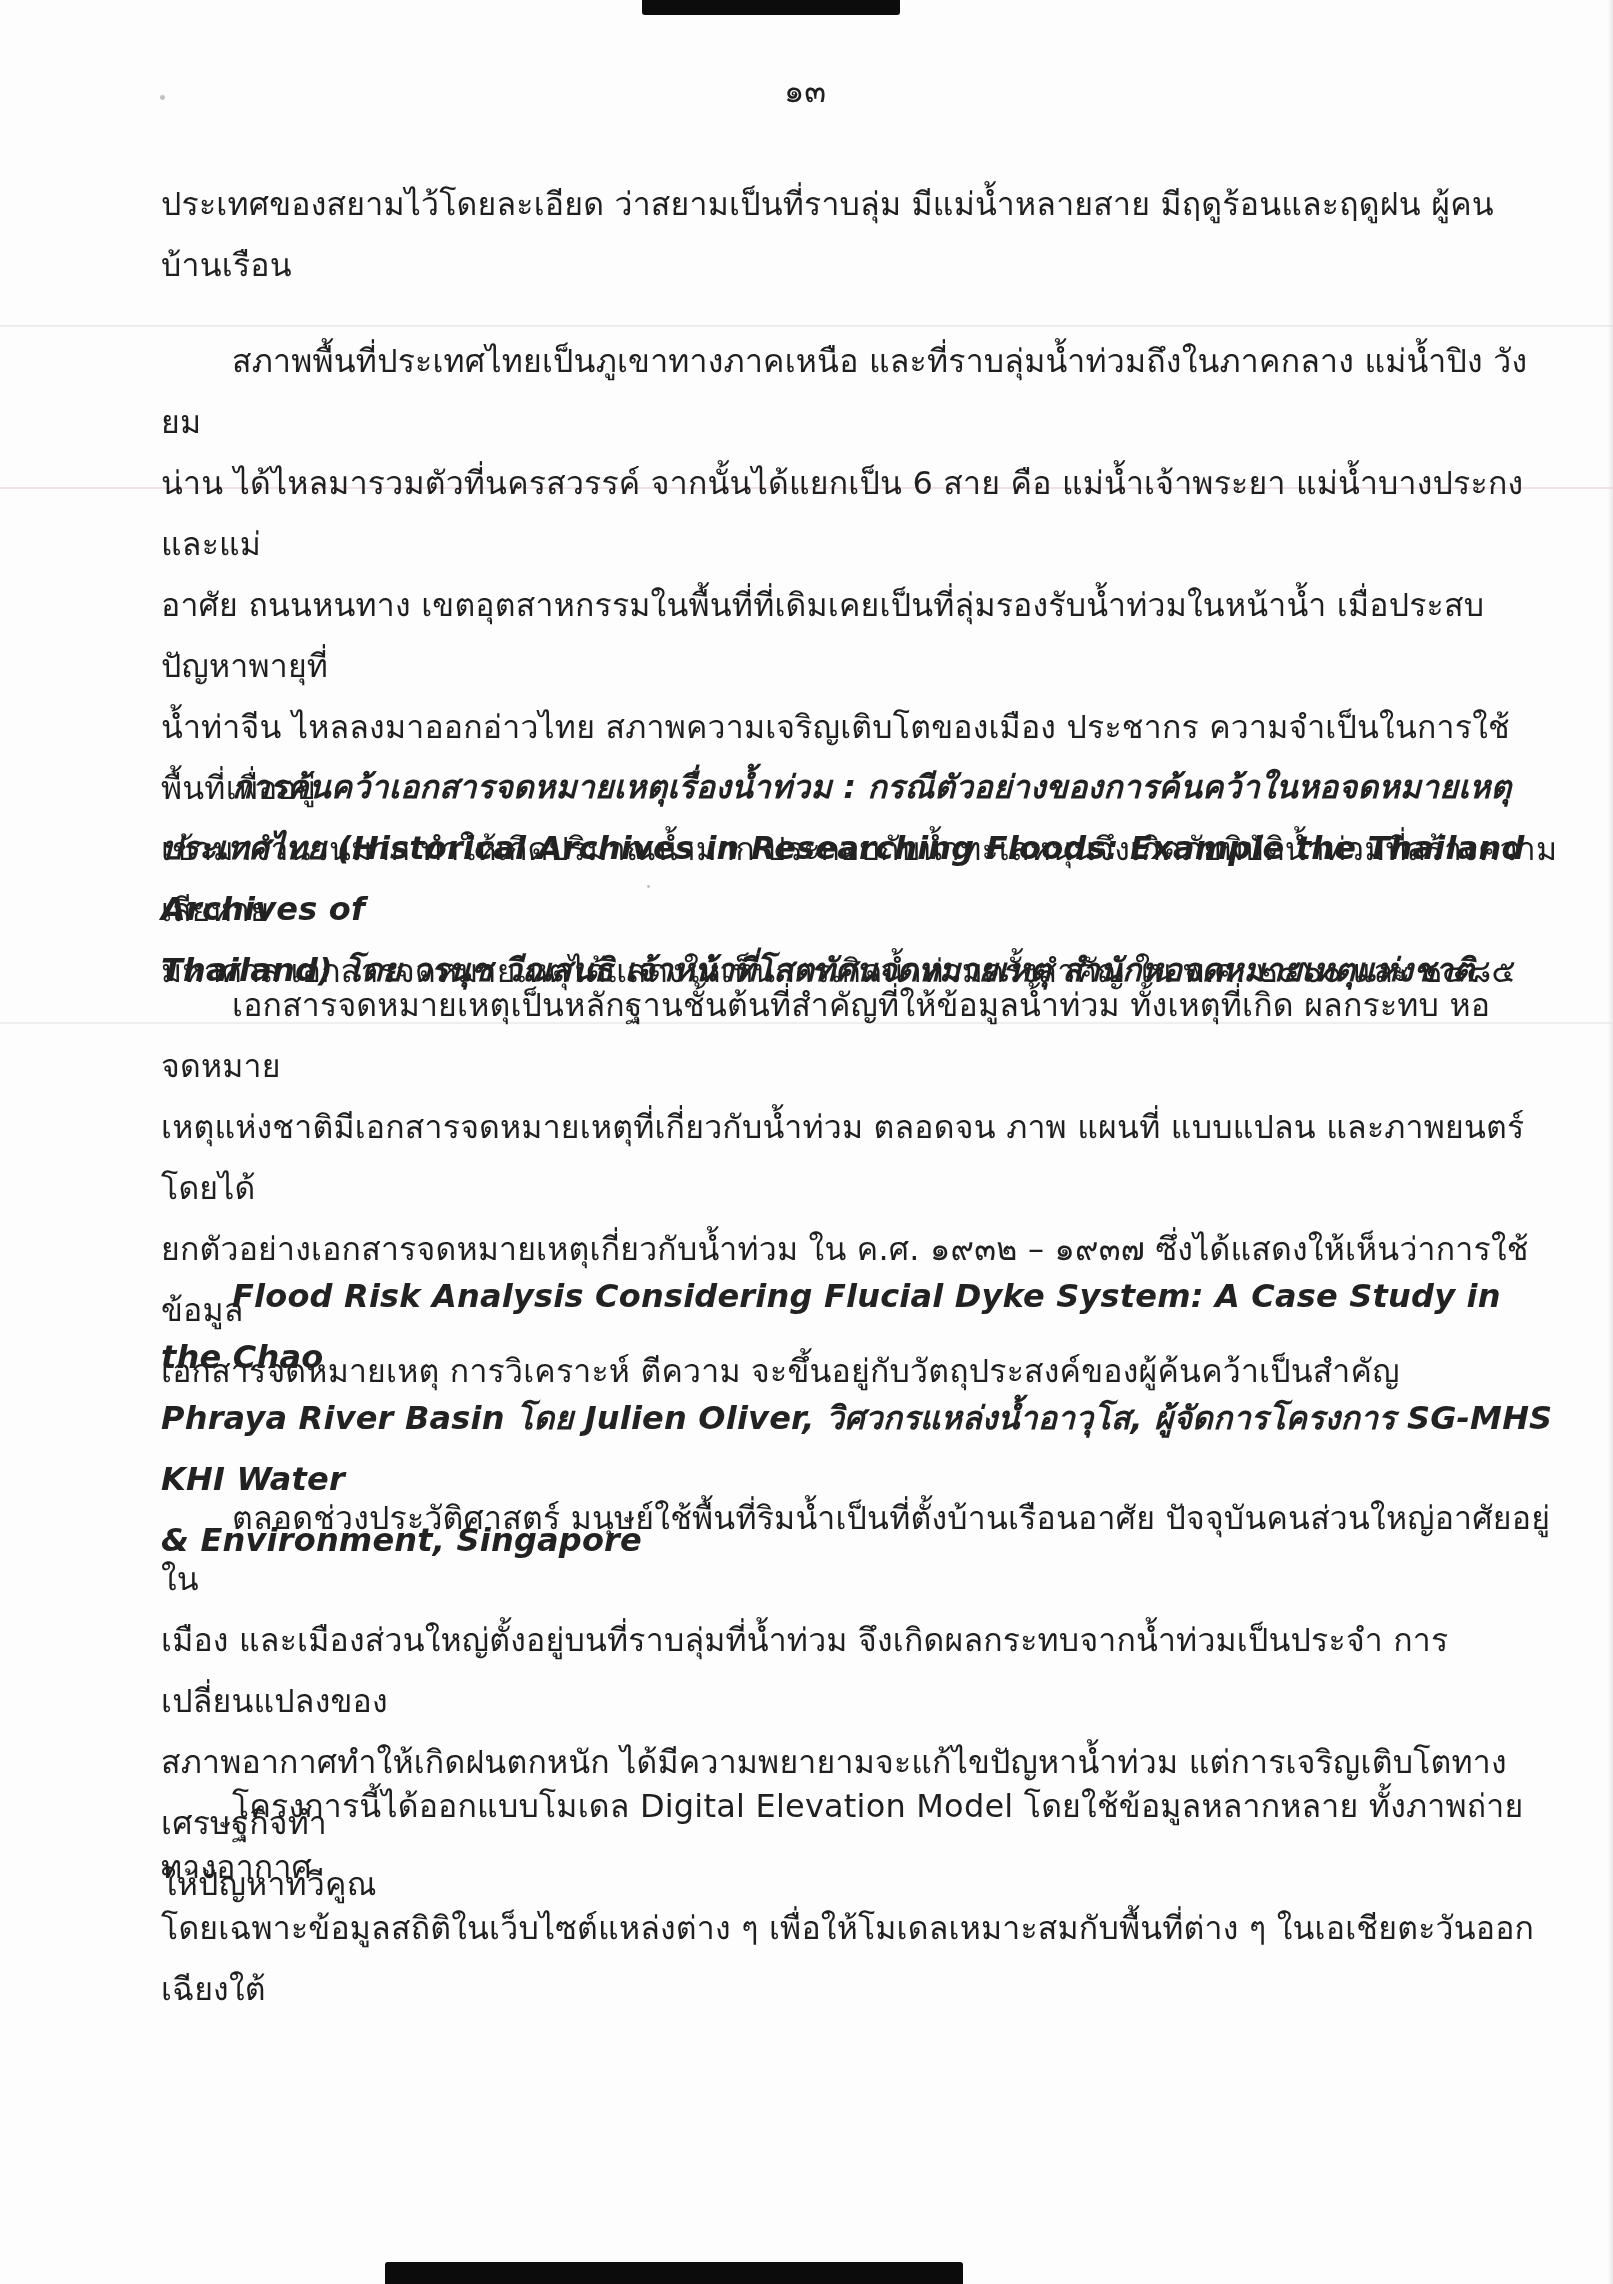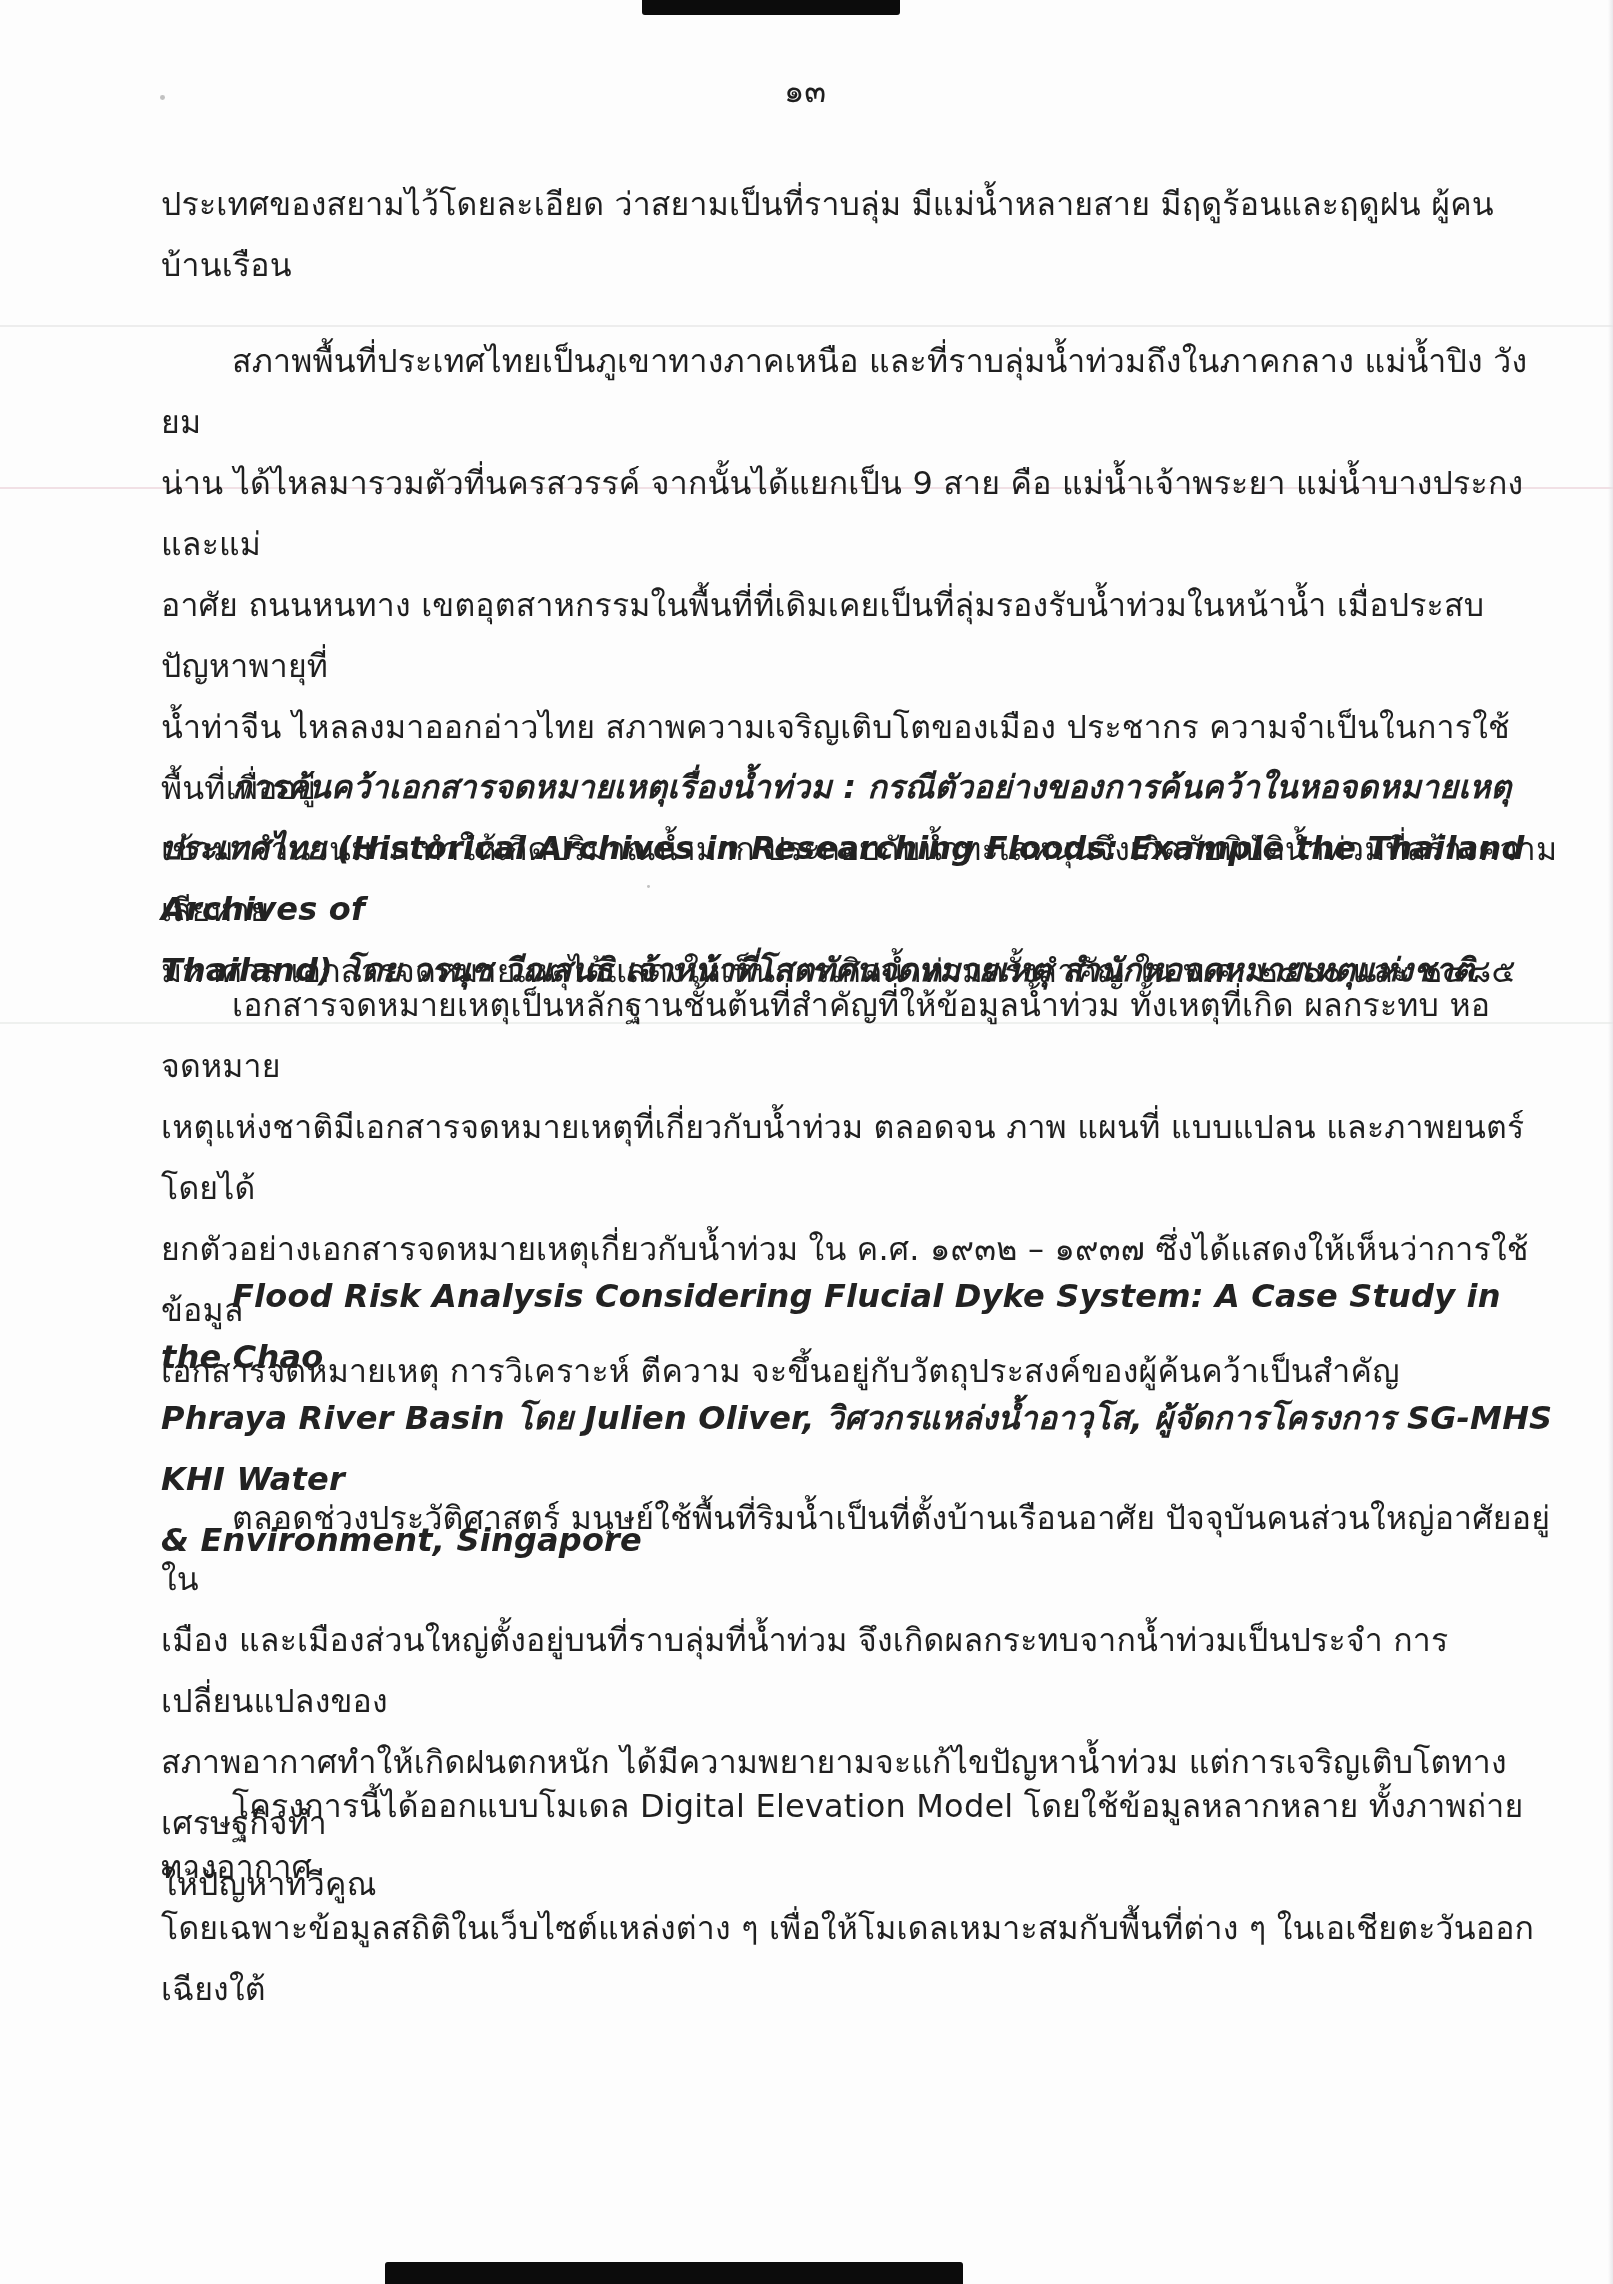--- a/index.html
+++ b/index.html
@@ -83,21 +83,21 @@
 <div class="speck speck-2"></div>
 
 <div class="page-number">๑๓</div>
 
 <div id="blk0" class="textblock">
   <span class="line">ประเทศของสยามไว้โดยละเอียด ว่าสยามเป็นที่ราบลุ่ม มีแม่น้ำหลายสาย มีฤดูร้อนและฤดูฝน ผู้คน บ้านเรือน</span>
 </div>
 
 <div id="blk1" class="textblock indent">
   <span class="line">สภาพพื้นที่ประเทศไทยเป็นภูเขาทางภาคเหนือ และที่ราบลุ่มน้ำท่วมถึงในภาคกลาง แม่น้ำปิง วัง ยม</span>
-  <span class="line">น่าน ได้ไหลมารวมตัวที่นครสวรรค์ จากนั้นได้แยกเป็น 9 สาย คือ แม่น้ำเจ้าพระยา แม่น้ำบางประกง และแม่</span>
+  <span class="line">น่าน ได้ไหลมารวมตัวที่นครสวรรค์ จากนั้นได้แยกเป็น 6 สาย คือ แม่น้ำเจ้าพระยา แม่น้ำบางประกง และแม่</span>
   <span class="line">อาศัย ถนนหนทาง เขตอุตสาหกรรมในพื้นที่ที่เดิมเคยเป็นที่ลุ่มรองรับน้ำท่วมในหน้าน้ำ เมื่อประสบปัญหาพายุที่</span>
   <span class="line">น้ำท่าจีน ไหลลงมาออกอ่าวไทย สภาพความเจริญเติบโตของเมือง ประชากร ความจำเป็นในการใช้พื้นที่เพื่ออยู่</span>
   <span class="line">เข้ามาจำนวนมาก ทำให้เกิดปริมาณน้ำมาก ประกอบกับน้ำทะเลหนุนจึงเกิดภัยพิบัติน้ำท่วมที่สร้างความเสียหาย</span>
   <span class="line">มหาศาล เอกสารจดหมายเหตุได้แสดงให้เห็นการเกิดน้ำท่วมครั้งสำคัญ ใน พ.ศ. ๒๔๖๐ และ ๒๔๘๕</span>
 </div>
 
 <div id="blk2" class="textblock indent heading">
   <span class="line">การค้นคว้าเอกสารจดหมายเหตุเรื่องน้ำท่วม : กรณีตัวอย่างของการค้นคว้าในหอจดหมายเหตุ</span>
   <span class="line">ประเทศไทย (Historical Archives in Researching Floods: Example the Thailand Archives of</span>
   <span class="line">Thailand) โดย วรนุช วีณสนธิ เจ้าหน้าที่โสตทัศนจดหมายเหตุ สำนักหอจดหมายเหตุแห่งชาติ</span>

